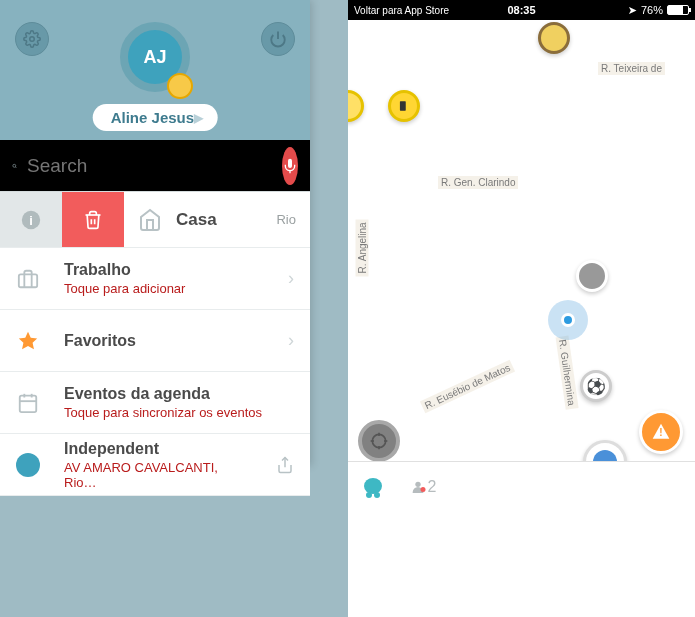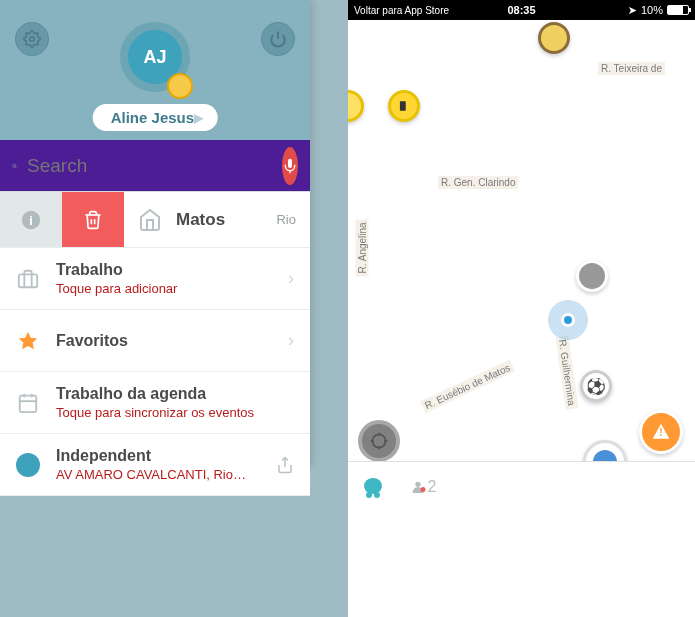--- a/index.html
+++ b/index.html
@@ -12,34 +12,34 @@
 .left-white { position: absolute; top: 0; left: 0; width: 310px; height: 466px; background: #fff; box-shadow: 2px 0 8px rgba(0,0,0,0.15); }
 
 .header { background: #87b2bf; height: 140px; position: relative; width: 310px; }
 .settings-btn { position: absolute; top: 22px; left: 15px; width: 34px; height: 34px; border-radius: 50%; background: #6899a8; border: 1px solid #5e8c9a; display: flex; align-items: center; justify-content: center; cursor: pointer; }
 .power-btn { position: absolute; top: 22px; right: 15px; width: 34px; height: 34px; border-radius: 50%; background: #6899a8; border: 1px solid #5e8c9a; display: flex; align-items: center; justify-content: center; cursor: pointer; }
 .avatar-circle { position: absolute; top: 22px; left: 50%; transform: translateX(-50%); width: 70px; height: 70px; border-radius: 50%; background: #3ea2bd; border: 8px solid #6ca5b4; display: flex; align-items: center; justify-content: center; color: #fff; font-weight: 600; font-size: 18px; }
 .avatar-badge { position: absolute; top: 73px; left: 50%; margin-left: 12px; width: 26px; height: 26px; border-radius: 50%; background: #f7c948; border: 2px solid #e6a700; }
 .name-chip { position: absolute; top: 104px; left: 50%; transform: translateX(-50%); background: #fff; border-radius: 20px; padding: 5px 14px 5px 18px; font-size: 15px; font-weight: 600; color: #3e7b8e; display: flex; align-items: center; }
 .name-chip .chev { color: #b8d0d8; font-size: 12px; }
 
-.search-row { display: flex; align-items: center; background: #4c1d95; height: 52px; padding: 0 12px; gap: 10px; border-bottom: 1px solid #d5dcdd; }
+.search-row { display: flex; align-items: center; background: #000000; height: 52px; padding: 0 12px; gap: 10px; border-bottom: 1px solid #d5dcdd; }
 .search-icon { color: #97a9ad; }
 .search-input { flex: 1; border: none; background: transparent; font-size: 19px; color: #97a9ad; outline: none; }
 .mic-btn { width: 38px; height: 38px; border-radius: 50%; background: #e34b4b; display: flex; align-items: center; justify-content: center; cursor: pointer; }
 
 .list { background: #fff; }
 .row-swipe { display: flex; height: 56px; border-bottom: 1px solid #e8eced; background: #f0f3f4; }
 .swipe-info { width: 62px; background: #e2e7e8; display: flex; align-items: center; justify-content: center; }
 .swipe-del { width: 62px; background: #f25c5c; display: flex; align-items: center; justify-content: center; }
 .swipe-body { flex: 1; background: #fff; display: flex; align-items: center; padding: 0 14px; gap: 14px; position: relative; }
 .swipe-body .title { font-size: 17px; font-weight: 700; color: #4a4a4a; }
 .swipe-body .sub { font-size: 13px; color: #9aa0a1; margin-left: auto; }
 
-.row { display: flex; align-items: center; height: 62px; padding: 0 16px; border-bottom: 1px solid #e8eced; gap: 16px; cursor: pointer; position: relative; background:#fff; }
+.row { display: flex; align-items: center; height: 62px; padding: 0 16px; border-bottom: 1px solid #e8eced; gap: 24px; cursor: pointer; position: relative; background:#fff; }
 .row .icon-slot { width: 24px; display: flex; justify-content: center; color: #b8c2c5; font-size: 20px; }
 .row .texts { flex: 1; }
 .row .title { font-size: 16px; font-weight: 700; color: #4a4a4a; }
 .row .sub { font-size: 13px; color: #b91c1c; margin-top: 2px; }
 .row .chev { color: #cfd6d8; font-size: 18px; }
 .row.independent .icon-slot { width: 24px; height: 24px; border-radius: 50%; background: #3ea2bd; }
 
 
 .right { flex: 1; height: 511px; background: #f2eee4; position: relative; overflow: hidden; }
 .statusbar { height: 20px; background: #000; color: #fff; font-size: 11px; display: flex; align-items: center; padding: 0 6px; justify-content: space-between; }
@@ -130,21 +130,21 @@
                 <path d="M19 6l-1 14a2 2 0 0 1-2 2H8a2 2 0 0 1-2-2L5 6"></path>
                 <path d="M10 11v6M14 11v6"></path>
                 <path d="M8 6V4a2 2 0 0 1 2-2h4a2 2 0 0 1 2 2v2"></path>
               </svg>
           </div>
           <div class="swipe-body">
             <svg width="24" height="24" viewBox="0 0 24 24" fill="none" stroke="#b8c2c5" stroke-width="2">
                 <path d="M3 9l9-7 9 7v11a2 2 0 0 1-2 2H5a2 2 0 0 1-2-2z"></path>
                 <polyline points="9 22 9 12 15 12 15 22"></polyline>
               </svg>
-            <span class="title">Matos</span>
+            <span class="title">Casa</span>
             <span class="sub">Rio</span>
           </div>
         </div>
 
         <div class="row">
           <div class="icon-slot">
               <svg width="22" height="22" viewBox="0 0 24 24" fill="none" stroke="#b8c2c5" stroke-width="2">
                 <rect x="2" y="7" width="20" height="14" rx="2"></rect>
                 <path d="M16 21V5a2 2 0 0 0-2-2h-4a2 2 0 0 0-2 2v16"></path>
               </svg>
@@ -171,21 +171,21 @@
         <div class="row">
           <div class="icon-slot">
               <svg width="22" height="22" viewBox="0 0 24 24" fill="none" stroke="#b8c2c5" stroke-width="2">
                 <rect x="3" y="4" width="18" height="18" rx="2"></rect>
                 <line x1="16" y1="2" x2="16" y2="6"></line>
                 <line x1="8" y1="2" x2="8" y2="6"></line>
                 <line x1="3" y1="10" x2="21" y2="10"></line>
               </svg>
             </div>
           <div class="texts">
-            <div class="title">Trabalho da agenda</div>
+            <div class="title">Eventos da agenda</div>
             <div class="sub">Toque para sincronizar os eventos</div>
           </div>
         </div>
 
         <div class="row independent">
           <div class="icon-slot"></div>
           <div class="texts">
             <div class="title">Independent</div>
             <div class="sub">AV AMARO CAVALCANTI, Rio…</div>
           </div>
@@ -200,21 +200,21 @@
   </div>
 
   <div class="right">
     <div class="statusbar">
       <div class="left-s">
         <span style="font-size:10px">Voltar para App Store</span>
       </div>
       <div class="center-s">08:35</div>
       <div class="right-s">
         <span>➤</span>
-        <span>10%</span>
+        <span>76%</span>
         <div class="battery">
             <div class="battery-fill"></div>
           </div>
       </div>
     </div>
 
     <div class="map">
 
       <div class="road" style="top:0;left:190px;width:24px;height:170px;transform:skewX(-8deg)"></div>
       <div class="road" style="top:150px;left:40px;width:320px;height:22px;transform:rotate(-2deg)"></div>

